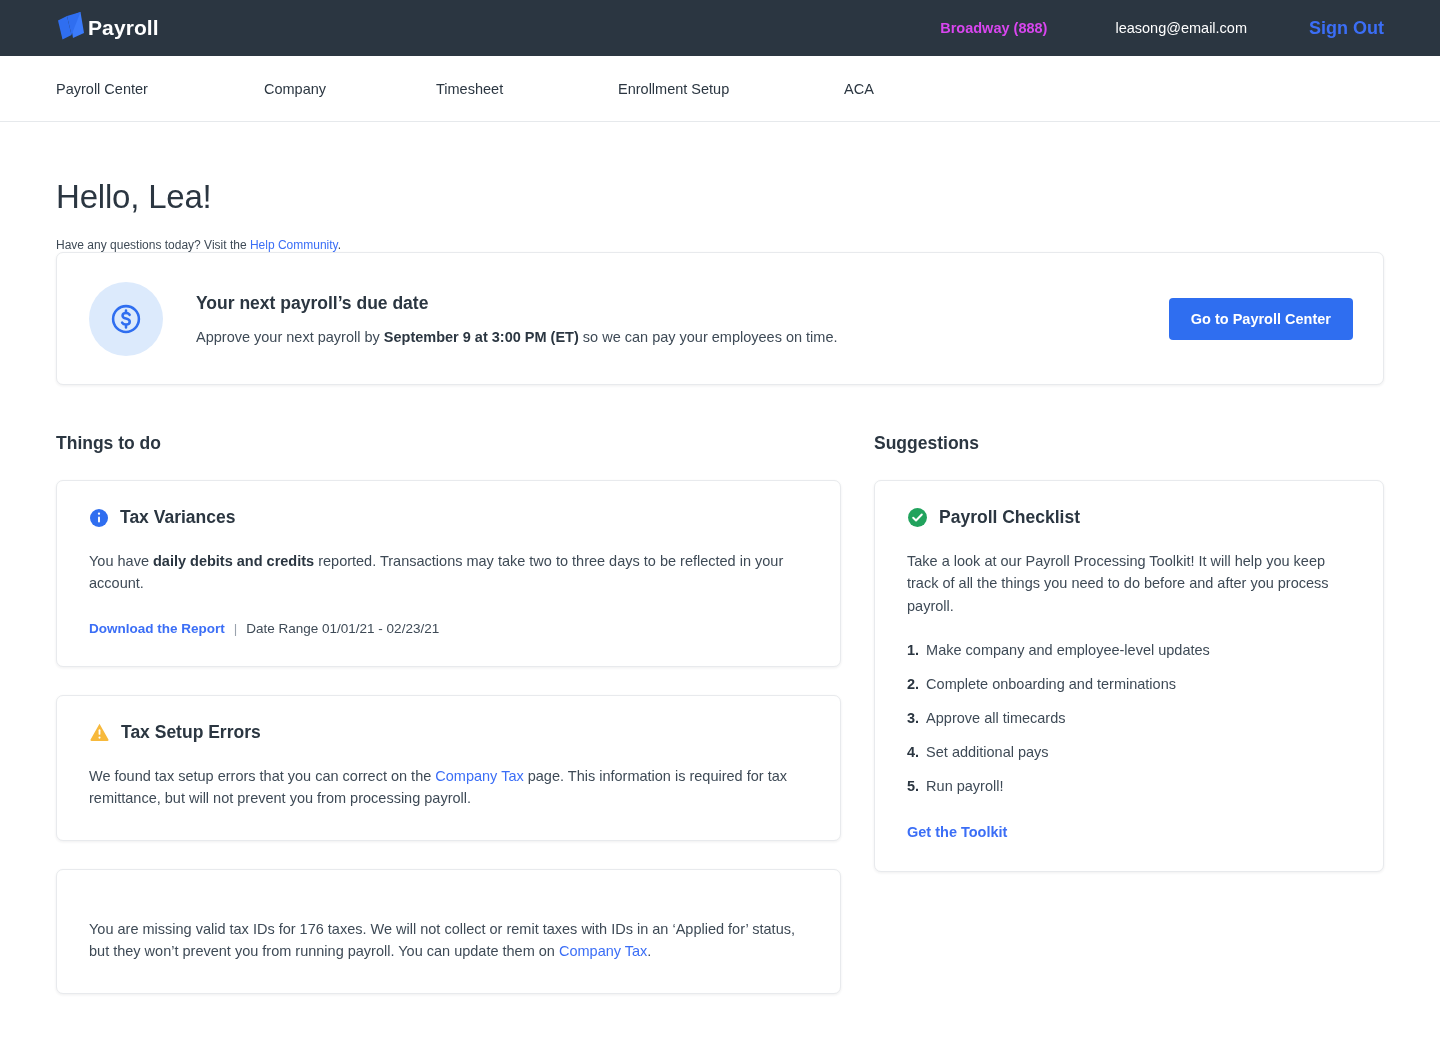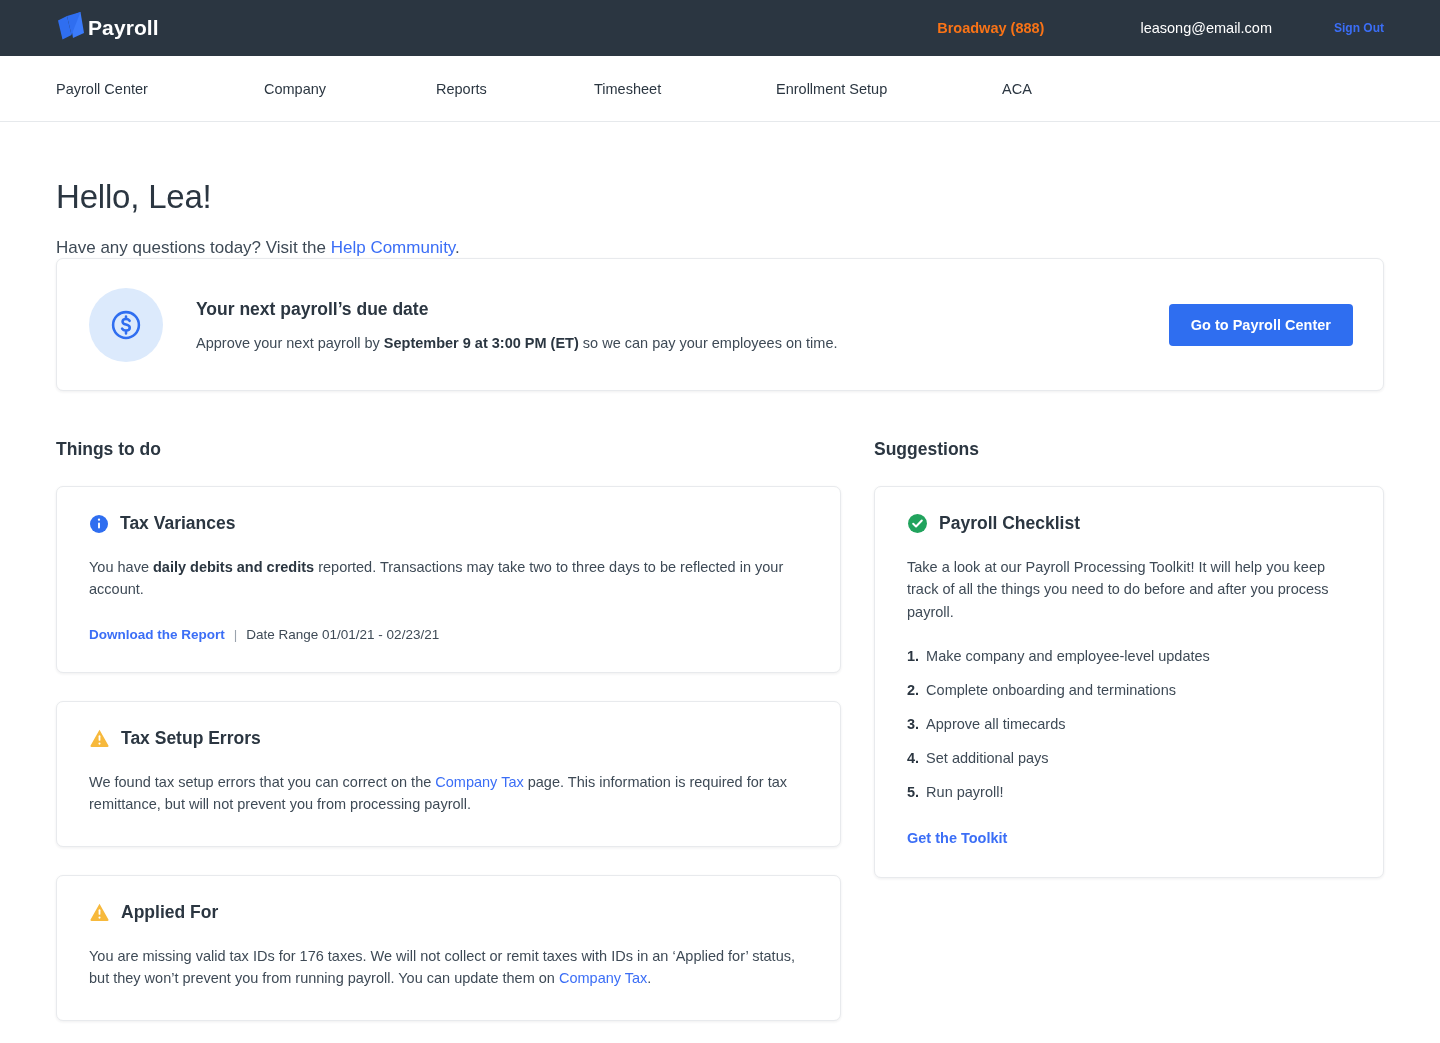--- a/index.html
+++ b/index.html
@@ -28,34 +28,34 @@
     font-size: 21px;
     font-weight: 700;
     letter-spacing: .1px;
   }
   .topbar-right {
     margin-left: auto;
     display: flex;
     align-items: center;
   }
   .company-name {
-    color: #f97316;
-    font-size: 14.5px;
-    font-weight: 700;
-    margin-right: 96px;
+    color: #d946ef;
+    font-size: 14.5px;
+    font-weight: 700;
+    margin-right: 68px;
   }
   .user-email {
     color: #ffffff;
     font-size: 14.5px;
     font-weight: 400;
     margin-right: 62px;
   }
   .sign-out {
     color: #3b6ef6;
-    font-size: 12px;
+    font-size: 18px;
     font-weight: 700;
     cursor: pointer;
   }
 
   
   .navbar {
     height: 66px;
     background: #ffffff;
     border-bottom: 1px solid #e6e9ec;
     display: flex;
@@ -85,21 +85,21 @@
   
   .main { padding: 0 56px; }
   .greeting {
     font-size: 33px;
     font-weight: 400;
     color: #2b3641;
     margin-top: 56px;
     letter-spacing: -.2px;
   }
   .subline {
-    font-size: 17px;
+    font-size: 12px;
     color: #3e4a56;
     margin-top: 22px;
   }
   .link { color: #3b6ef6; cursor: pointer; text-decoration: none; }
   .link-bold { color: #3b6ef6; font-weight: 700; cursor: pointer; }
 
   
   .banner {
     background: #ffffff;
     border: 1px solid #e8eaed;
@@ -236,23 +236,20 @@
 </div>
 
 <div class="navbar">
   <div class="nav-list">
     <div class="nav-item" style="width:208px">
       <span>Payroll Center</span>
     </div>
     <div class="nav-item" style="width:172px">
       <span>Company</span>
     </div>
-    <div class="nav-item" style="width:158px">
-      <span>Reports</span>
-    </div>
     <div class="nav-item" style="width:182px">
       <span>Timesheet</span>
     </div>
     <div class="nav-item" style="width:226px">
       <span>Enrollment Setup</span>
     </div>
     <div class="nav-item">
       <span>ACA</span>
     </div>
   </div>
@@ -315,28 +312,20 @@
             <circle cx="10.5" cy="15.6" r="1.05" fill="#fff"></circle>
           </svg>
           <span class="card-title">Tax Setup Errors</span>
         </div>
         <div class="card-body">
           <span>We found tax setup errors that you can correct on the </span><span class="link">Company Tax</span><span> page. This information is required for tax remittance, but will not prevent you from processing payroll.</span>
         </div>
       </div>
 
       <div class="card">
-        <div class="card-head">
-          <svg class="icon" width="21" height="20" viewBox="0 0 21 20">
-            <path d="M10.5 1.7 19.4 17.6a1 1 0 0 1-.87 1.5H2.47a1 1 0 0 1-.87-1.5Z" fill="#f7b93c"></path>
-            <rect x="9.6" y="7.3" width="1.8" height="5.5" rx=".9" fill="#fff"></rect>
-            <circle cx="10.5" cy="15.6" r="1.05" fill="#fff"></circle>
-          </svg>
-          <span class="card-title">Applied For</span>
-        </div>
         <div class="card-body">
           <span>You are missing valid tax IDs for 176 taxes. We will not collect or remit taxes with IDs in an ‘Applied for’ status, but they won’t prevent you from running payroll. You can update them on </span><span class="link">Company Tax</span><span>.</span>
         </div>
       </div>
     </div>
 
     <div class="col-right">
       <div class="section-title">Suggestions</div>
 
       <div class="card">

